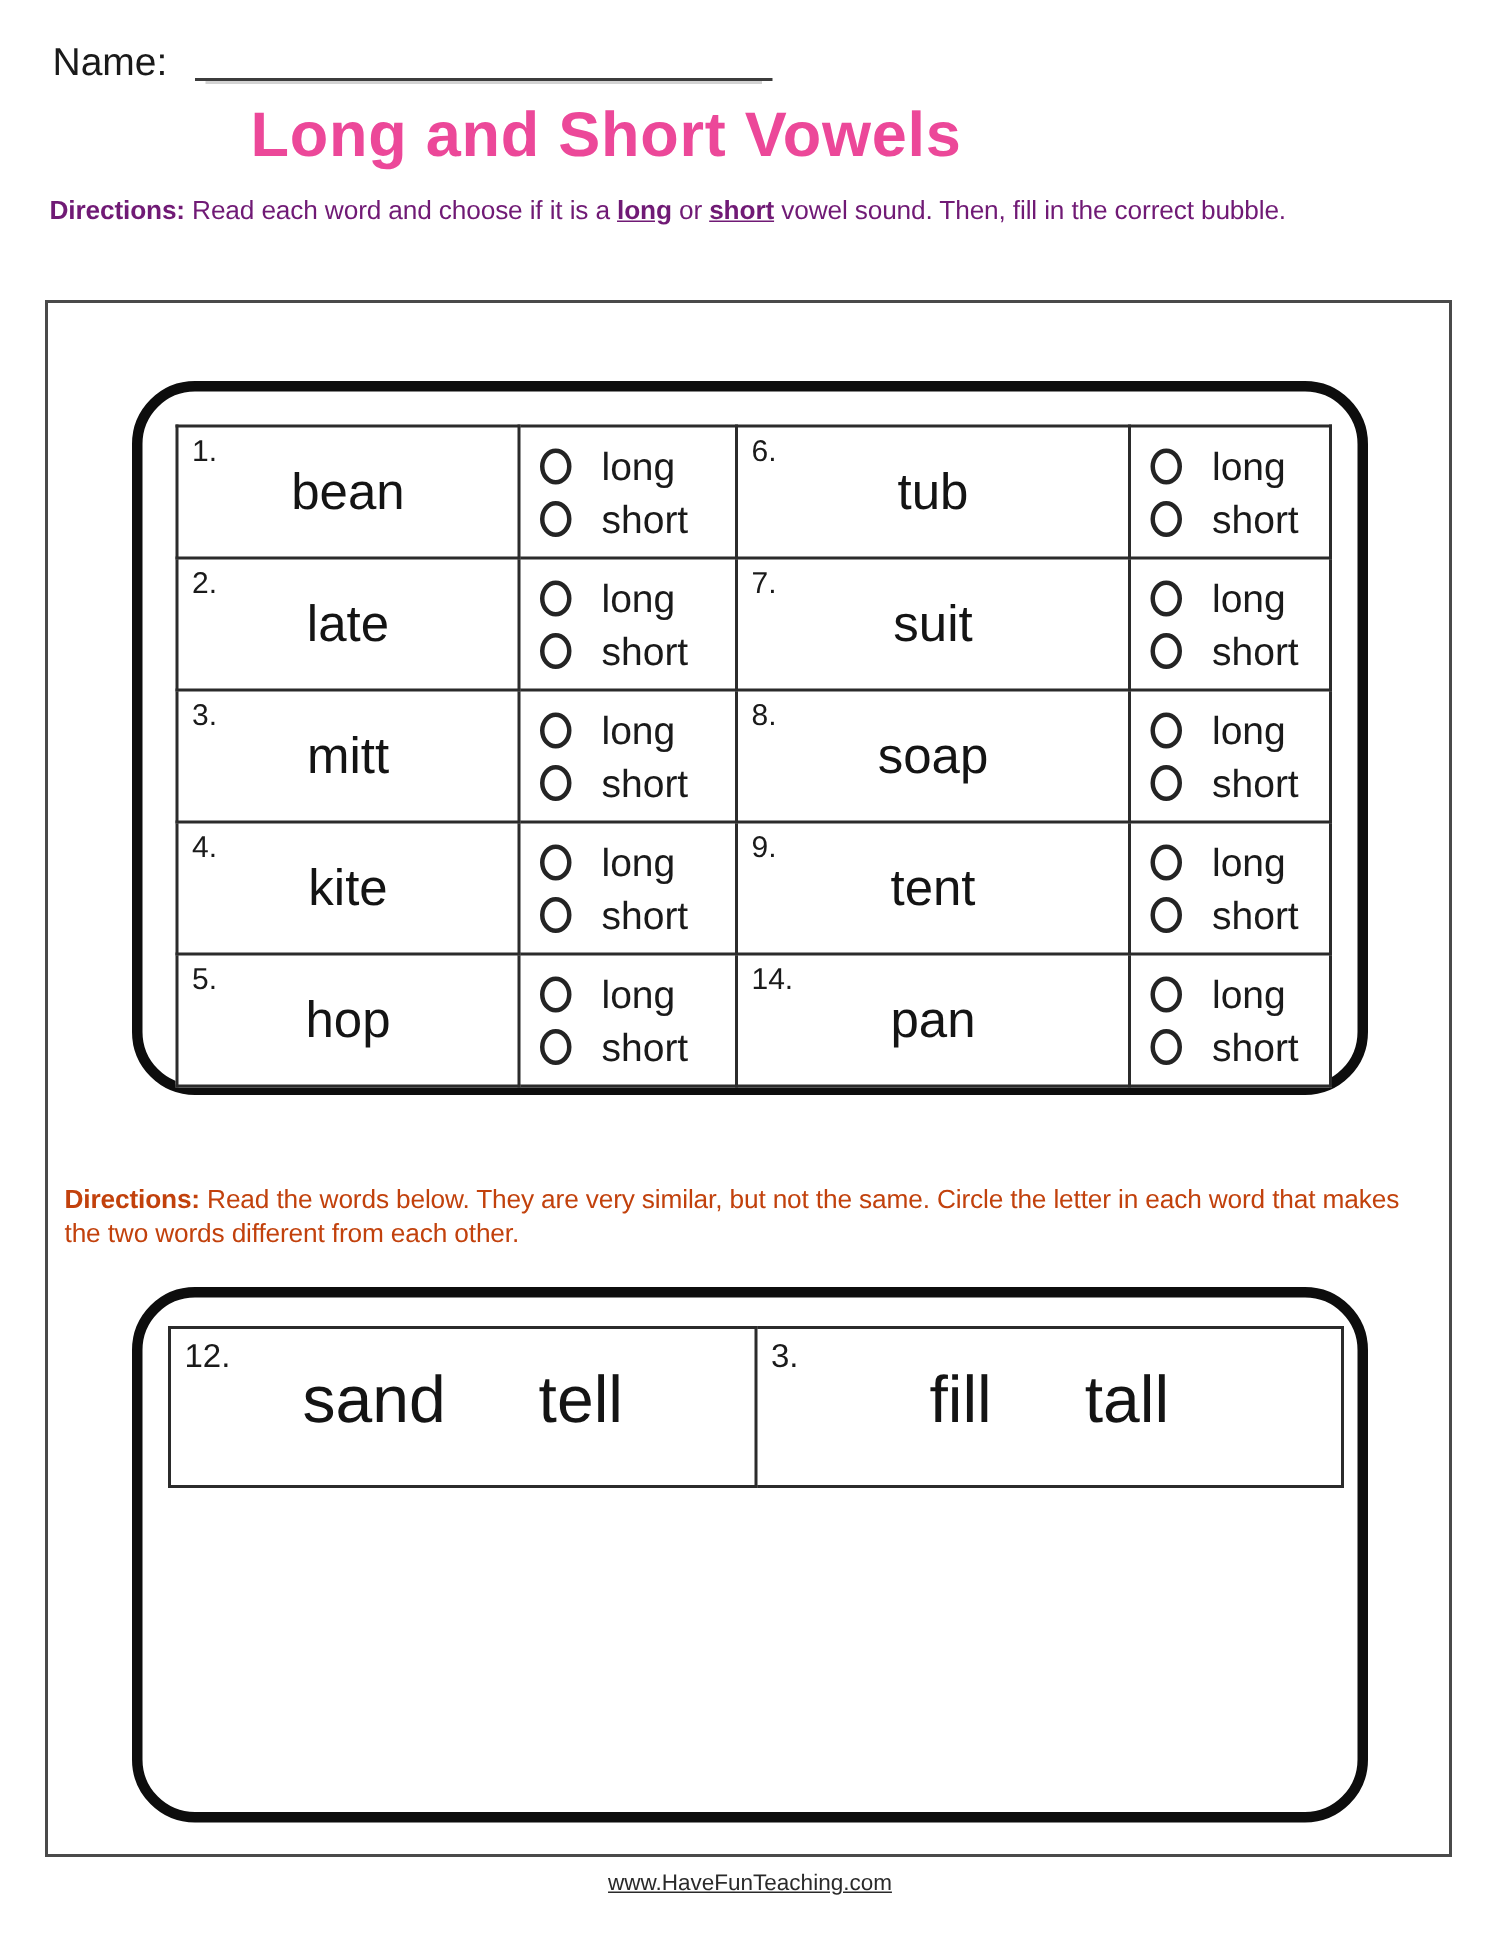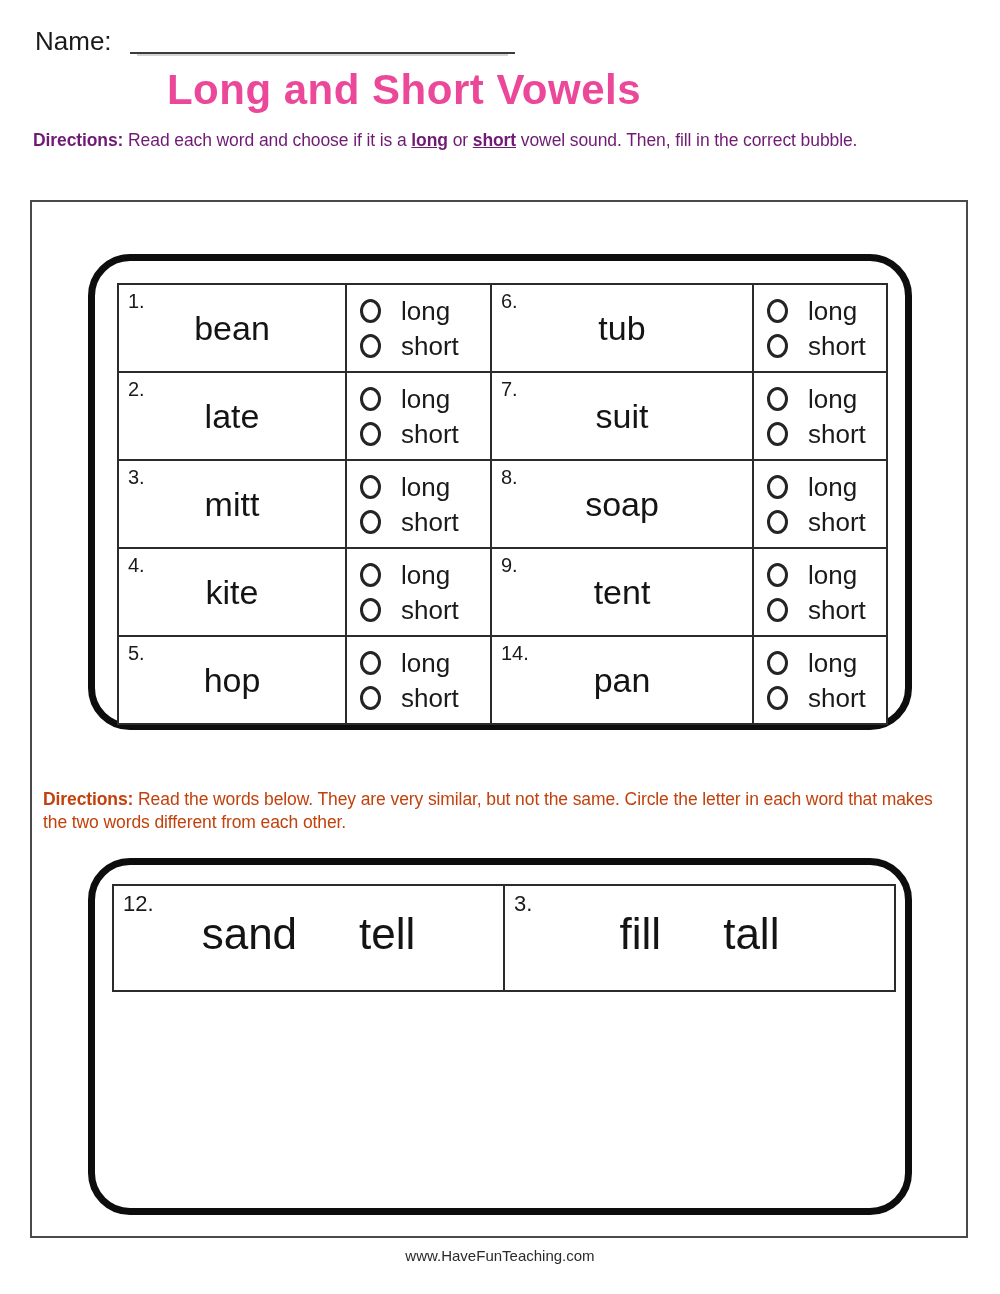--- a/index.html
+++ b/index.html
@@ -101,21 +101,21 @@
     font-size: 22px; color: #1a1a1a;
   }
   .pair-words {
     display: flex; justify-content: center; gap: 62px;
     font-size: 44px; color: #141414; padding-bottom: 8px;
   }
 
   
   .footer {
     position: absolute; left: 0; top: 1247px; width: 1000px;
-    text-align: center; font-size: 15px; color: #2a2a2a;
+    text-align: center; font-size: 15px; color: #2a2a2a; text-decoration: underline;
   }
 </style>
 </head>
 <body>
 
 <div class="name-row">
   <span class="name-label">Name:</span>
   <span class="name-line"></span>
 </div>
 

